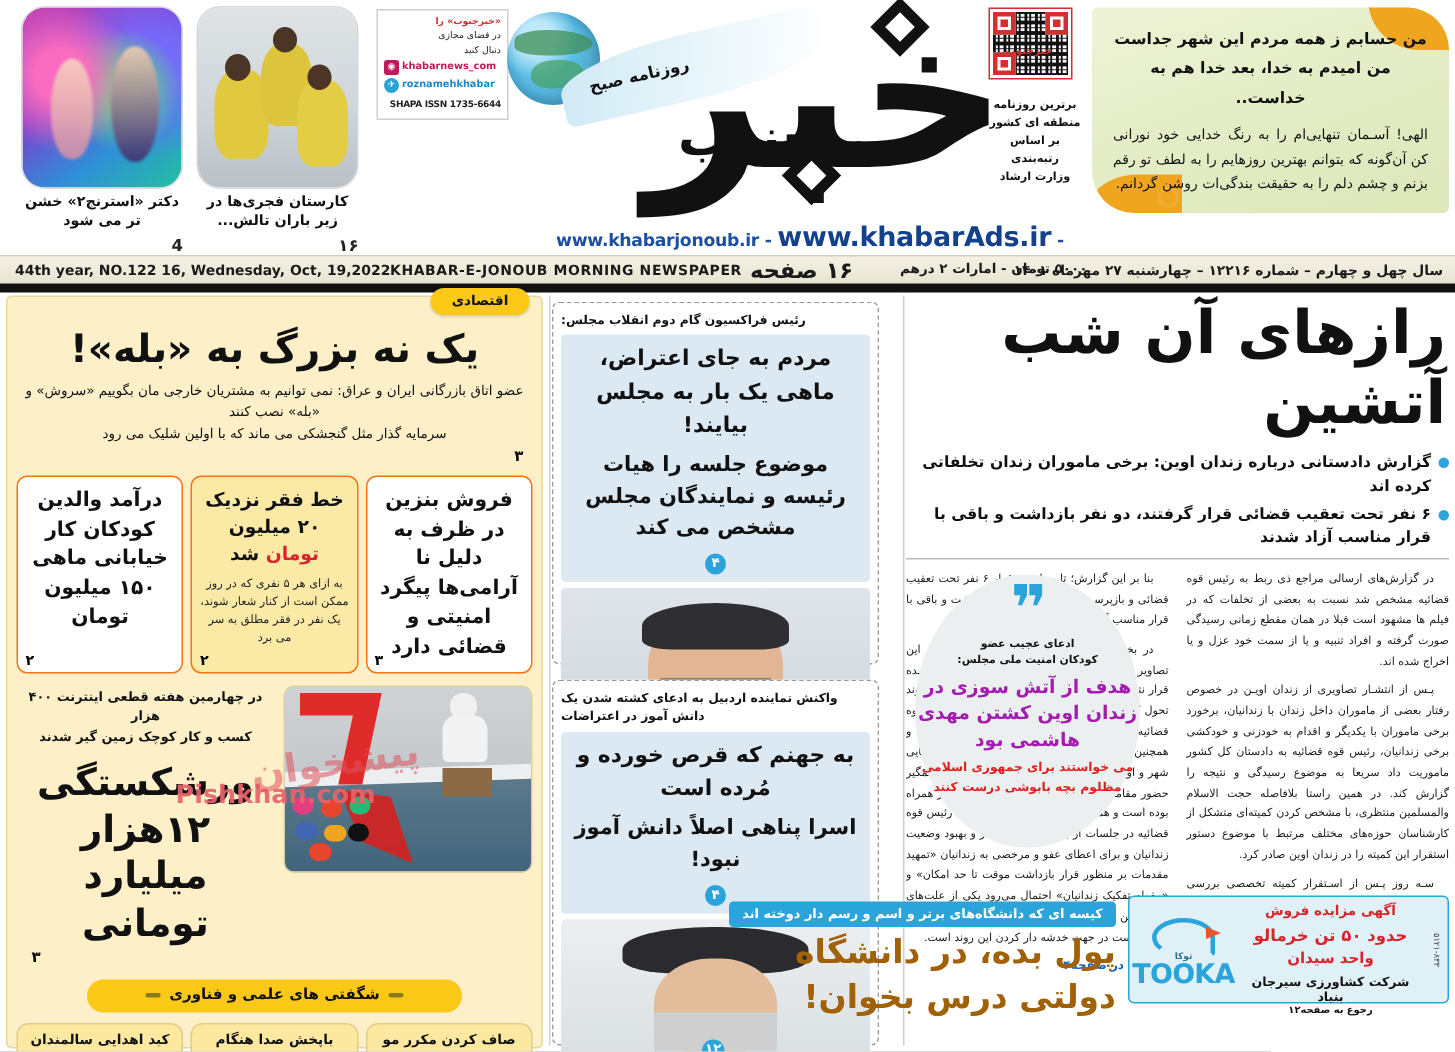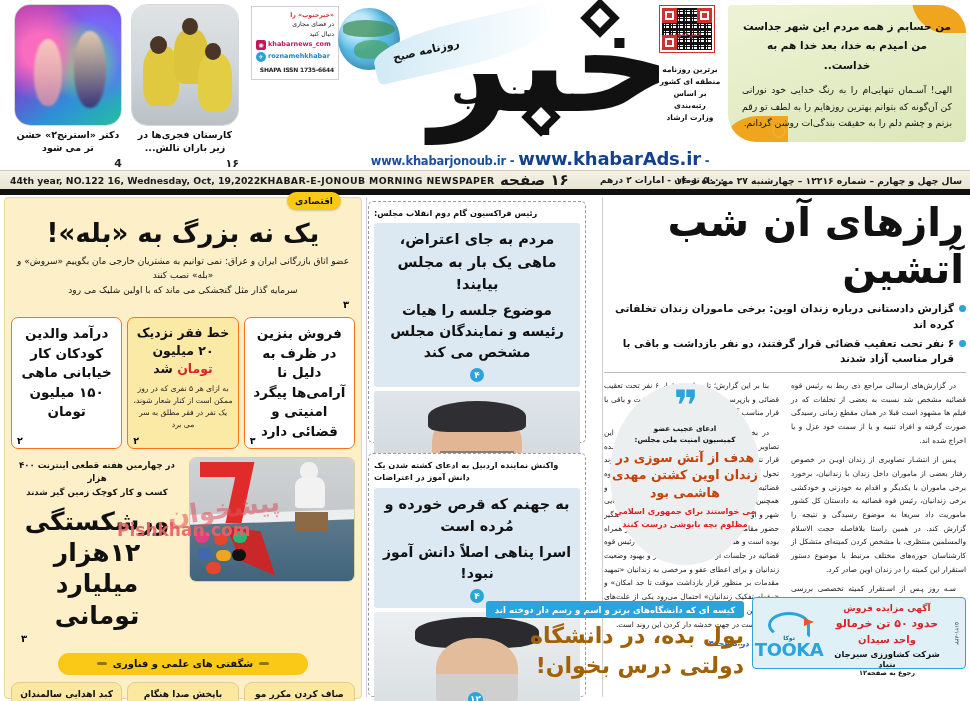--- a/index.html
+++ b/index.html
@@ -225,21 +225,21 @@
   
   .body-area{ position:absolute; left:0; top:195px; width:970px; height:506px; }
 
   
   .leftpanel{
     position:absolute; left:4px; top:2px; width:358px; height:502px;
     background:#fdf0c8; border:1px solid #e6d79a; border-radius:4px;
     padding:6px;
   }
   .badge-econ{
-    position:absolute; left:282px; top:-6px; width:54px; height:18px;
+    position:absolute; left:282px; top:-6px; width:66px; height:18px;
     background:#fac816; border-radius:9px;
     display:flex; align-items:center; justify-content:center;
     font-size:9px; font-weight:bold; color:#111;
     box-shadow:0 1px 2px rgba(0,0,0,.18);
   }
   .lead-head{
     margin-top:14px; text-align:center;
     font-size:26px; font-weight:bold; color:#111; letter-spacing:-.5px;
   }
   .lead-sub{
@@ -416,21 +416,21 @@
     position:absolute; left:6px; top:186px; width:150px; height:182px;
     background:#eceff0; border-radius:50%;
     display:flex; flex-direction:column; align-items:center;
     padding-top:8px; z-index:6;
   }
   .qmark{
     font-size:42px; color:#2ba4dc; font-weight:bold; line-height:.7; direction:ltr;
     letter-spacing:-2px;
   }
   .q-kick{ margin-top:4px; font-size:7.2px; font-weight:bold; color:#111; text-align:center; line-height:1.5;}
-  .q-main{ margin-top:3px; font-size:12.5px; font-weight:bold; color:#c2410c; text-align:center; line-height:1.4;}
+  .q-main{ margin-top:3px; font-size:12.5px; font-weight:bold; color:#a21caf; text-align:center; line-height:1.4;}
   .q-red{ margin-top:4px; font-size:8.2px; font-weight:bold; color:#e02020; text-align:center; line-height:1.5;}
 
   
   .blue-kick{
     position:absolute; left:-118px; top:404px; width:258px; height:17px;
     background:#2ba4dc; border-radius:3px;
     display:flex; align-items:center; justify-content:center;
     font-size:8.6px; font-weight:bold; color:#fff;
   }
   .bottom-head{
@@ -735,21 +735,21 @@
         <p>سـه روز پـس از اسـتقرار کمیته تخصصی بررسی تصاویر زندان اوین بود که دادستان کل کشور و همچنین مرکز حفاظت و اطلاعات کل قوه قضائیه از آن ناحیه بعضی از ماموران زندان تخلفاتی صورت داده شد و هر چه سـریع‌تر متخلفان تحت تعقیب قرار گیرند و به تخلف آنها رسیدگی شود.</p>
         <p>بنا بر این گزارش؛ تا به امروز قرار ۶ نفر تحت تعقیب قضائی و بازپرسی قرار گرفته، دو نفر بازداشت و باقی با قرار مناسب آزاد شدند.</p>
         <p>در بخش تحلیل و بررسی علت احتمالی انتشار این تصاویر در بـازه زمانـی حاضـر در گزارش هـای ارائه شـده قرار نتیجه گیری شده است: نظر به ادامه با سرعت روند تحول که با تعالی همراه شـده و تاکیدات مؤکد رئیس قوه قضائیه به موضوع زندان و زندانی در جلسات مختلف و همچنین بازدیدهای مختلف پیرامون سه زندان ایلام، رجایی شهر و اوین در ۳۵ روز ابتدای خدمت که با ارشد چشمگیر حضور مقامات قضائی در زندان‌های سراسر کشور همراه بوده است و همچنین دستورات و تاکیدات مؤکد رئیس قوه قضائیه در جلسات از بازرسی‌های مستمر و بهبود وضعیت زندانیان و برای اعطای عفو و مرخصی به زندانیان «تمهید مقدمات بر منظور قرار بازداشت موقت تا حد امکان» و «مقوله تفکیک زندانیان» احتمال می‌رود یکی از علت‌های انتشار این تصاویر و وقایع اخیر که مربوط به سال‌های گذشته است در جهت خدشه دار کردن این روند است.</p>
         <p class="cont">بقیه در صفحه۴</p>
       </div>
 
       <div class="quotewrap">
         <div class="qmark">❞</div>
         <div class="q-kick">
           <div>ادعای عجیب عضو</div>
-          <div>کمیسیون امنیت ملی مجلس:</div>
+          <div>کودکان امنیت ملی مجلس:</div>
         </div>
         <div class="q-main">هدف از آتش سوزی در زندان اوین کشتن مهدی هاشمی بود</div>
         <div class="q-red">می خواستند برای جمهوری اسلامی مظلوم بچه بابوشی درست کنند</div>
       </div>
 
       <div class="blue-kick">کیسه ای که دانشگاه‌های برتر و اسم و رسم دار دوخته اند</div>
       <div class="bottom-head">پول بده، در دانشگاه دولتی درس بخوان!</div>
       <div class="bottom-pg">
         <span class="pgnum">۱۲</span>
       </div>

